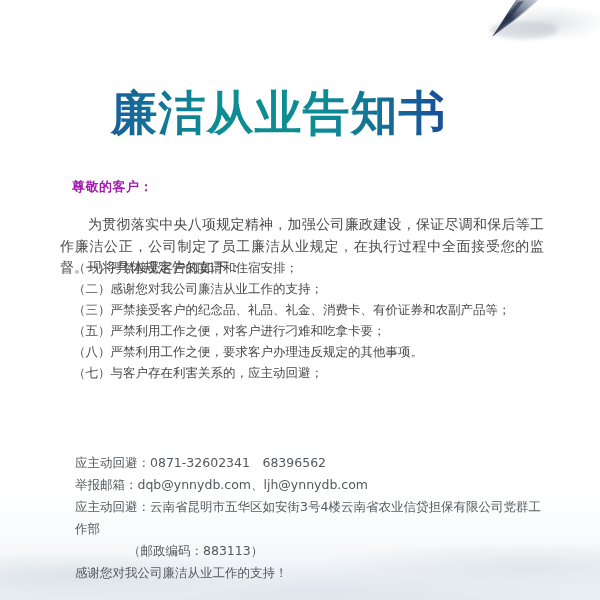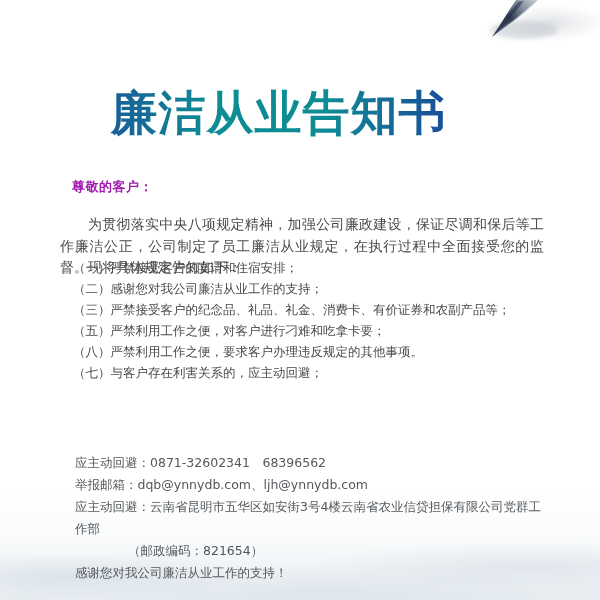--- a/index.html
+++ b/index.html
@@ -138,17 +138,17 @@
     <p>（三）严禁接受客户的纪念品、礼品、礼金、消费卡、有价证券和农副产品等；</p>
     <p>（五）严禁利用工作之便，对客户进行刁难和吃拿卡要；</p>
     <p>（八）严禁利用工作之便，要求客户办理违反规定的其他事项。</p>
     <p>（七）与客户存在利害关系的，应主动回避；</p>
   </div>
 
   <div class="contact">
     <p class="row"><span>应主动回避：</span><span>0871-32602341　68396562</span></p>
     <p class="row"><span>举报邮箱：</span><span>dqb@ynnydb.com、ljh@ynnydb.com</span></p>
     <p class="row"><span>应主动回避：</span><span>云南省昆明市五华区如安街3号4楼云南省农业信贷担保有限公司党群工作部</span></p>
-    <p class="row indent">（邮政编码：821654）</p>
+    <p class="row indent">（邮政编码：883113）</p>
     <p class="row">感谢您对我公司廉洁从业工作的支持！</p>
   </div>
 
 </div>
 
 </body></html>

